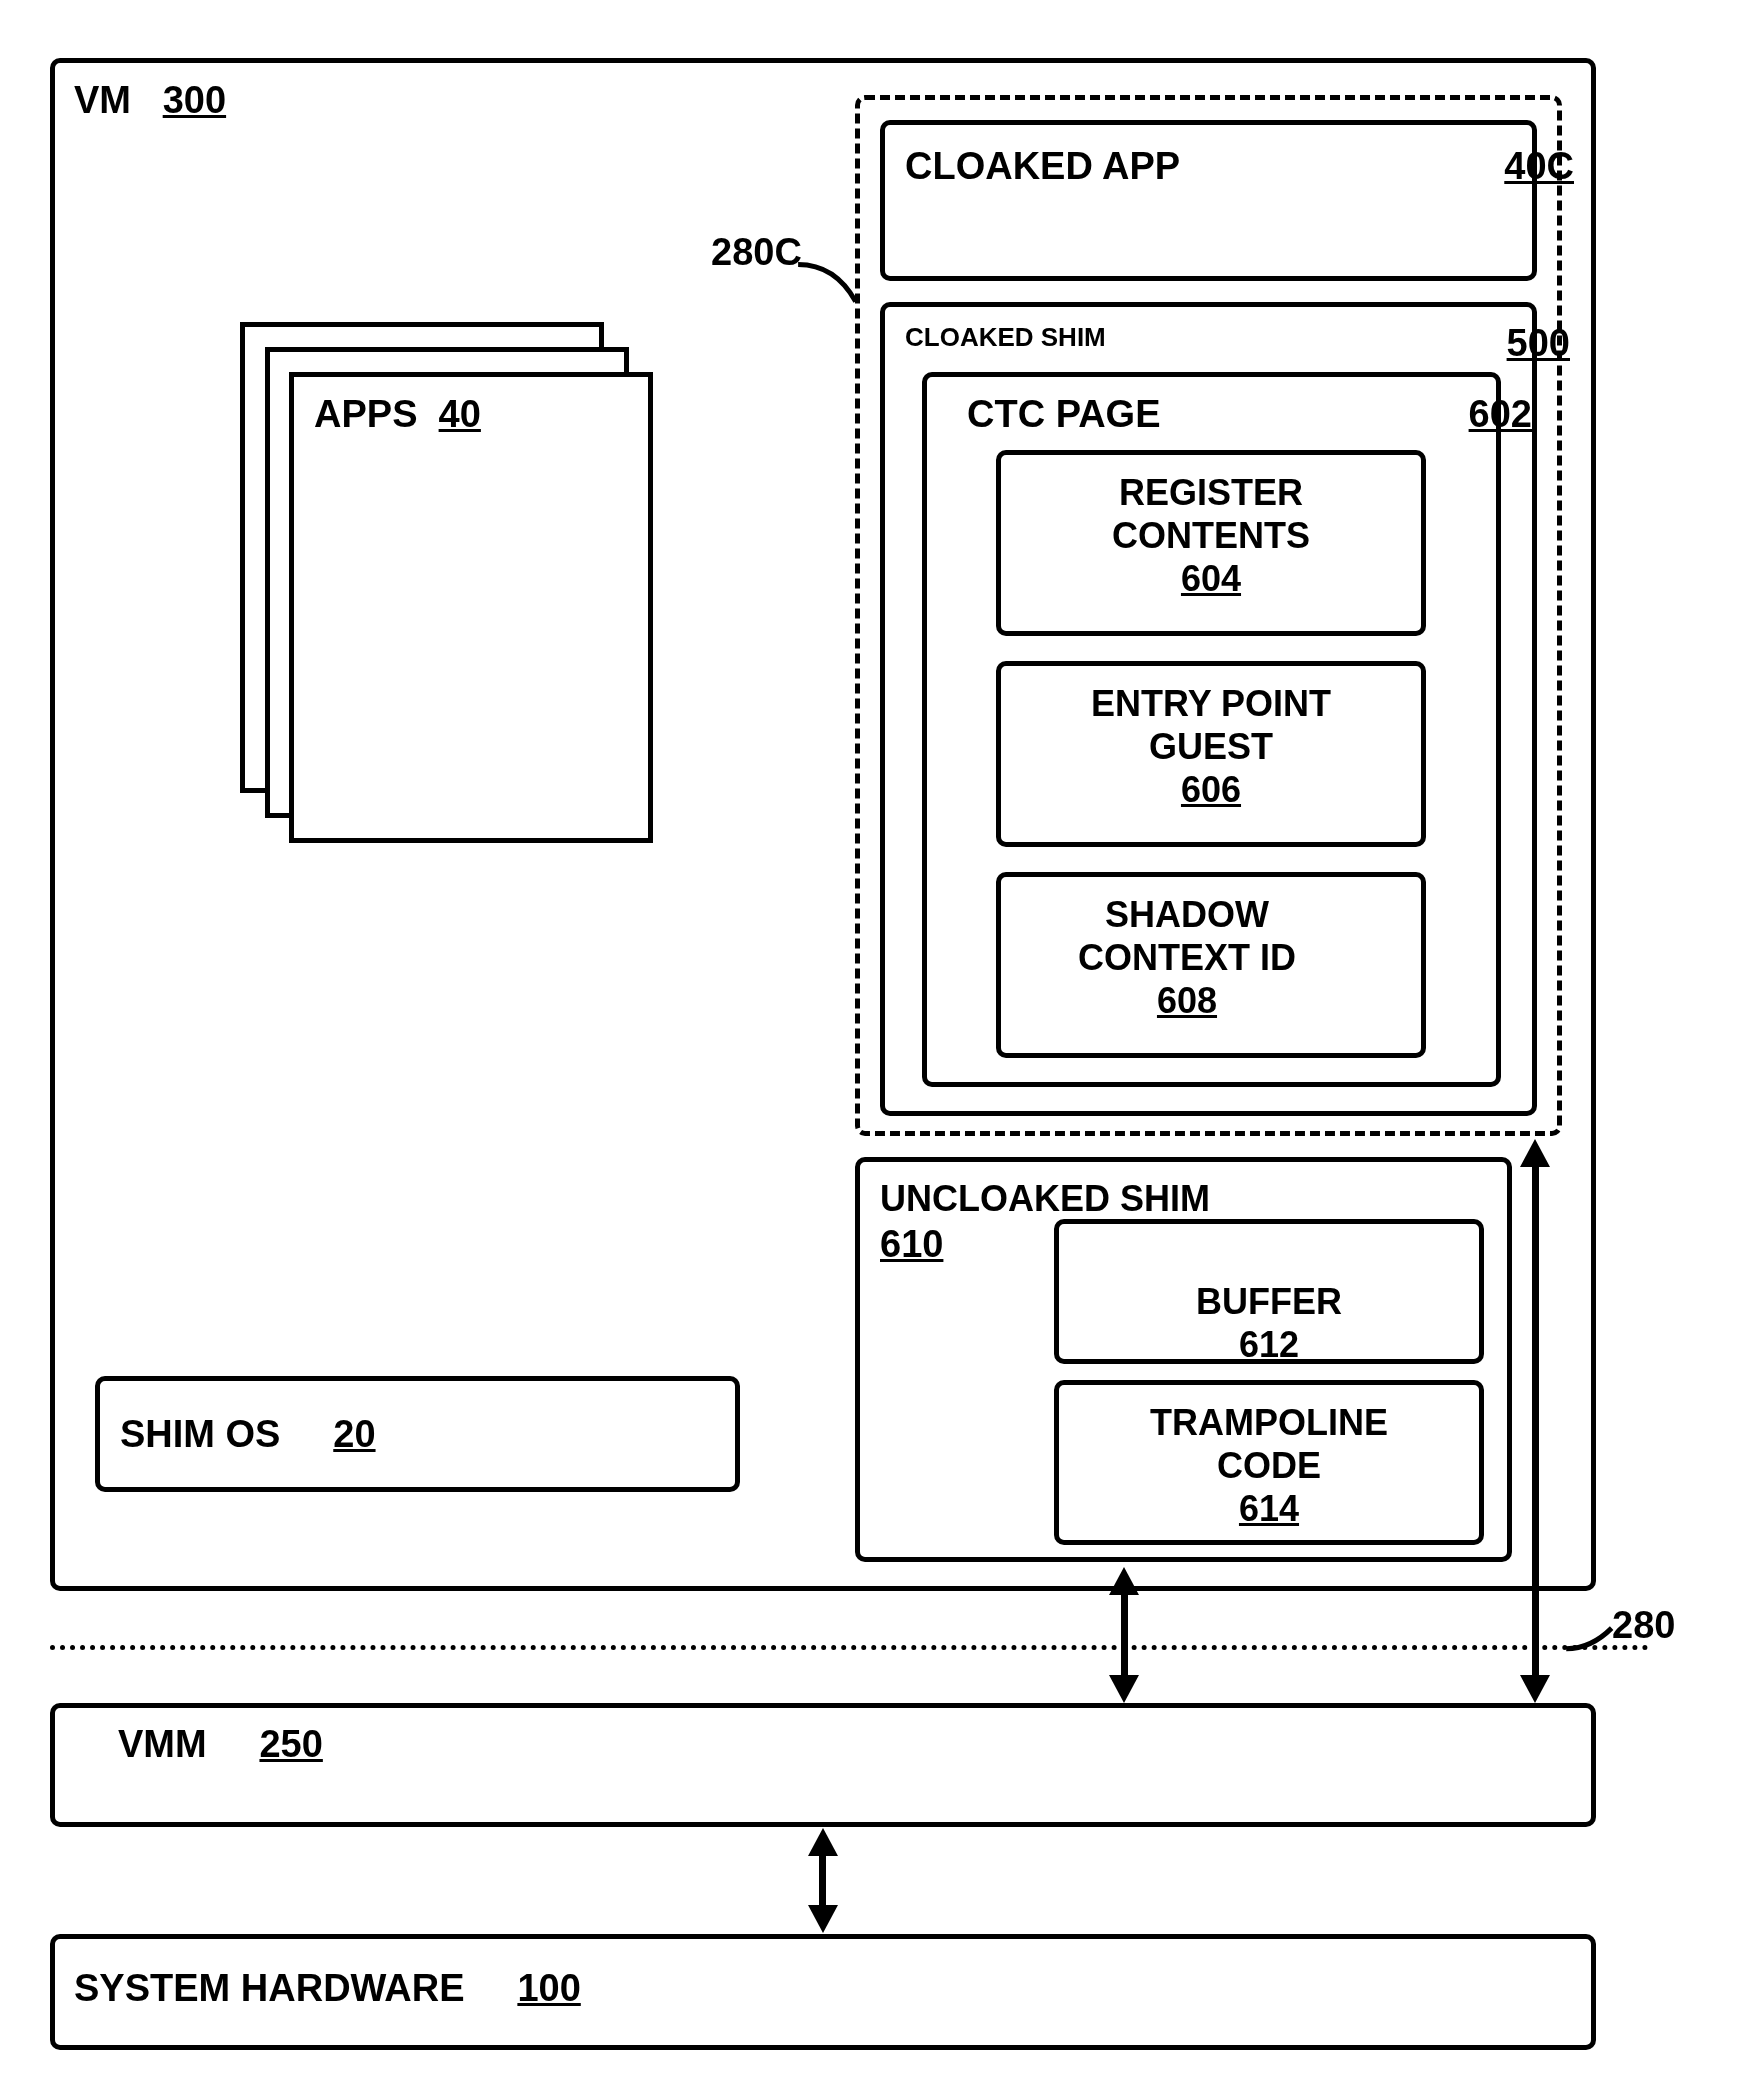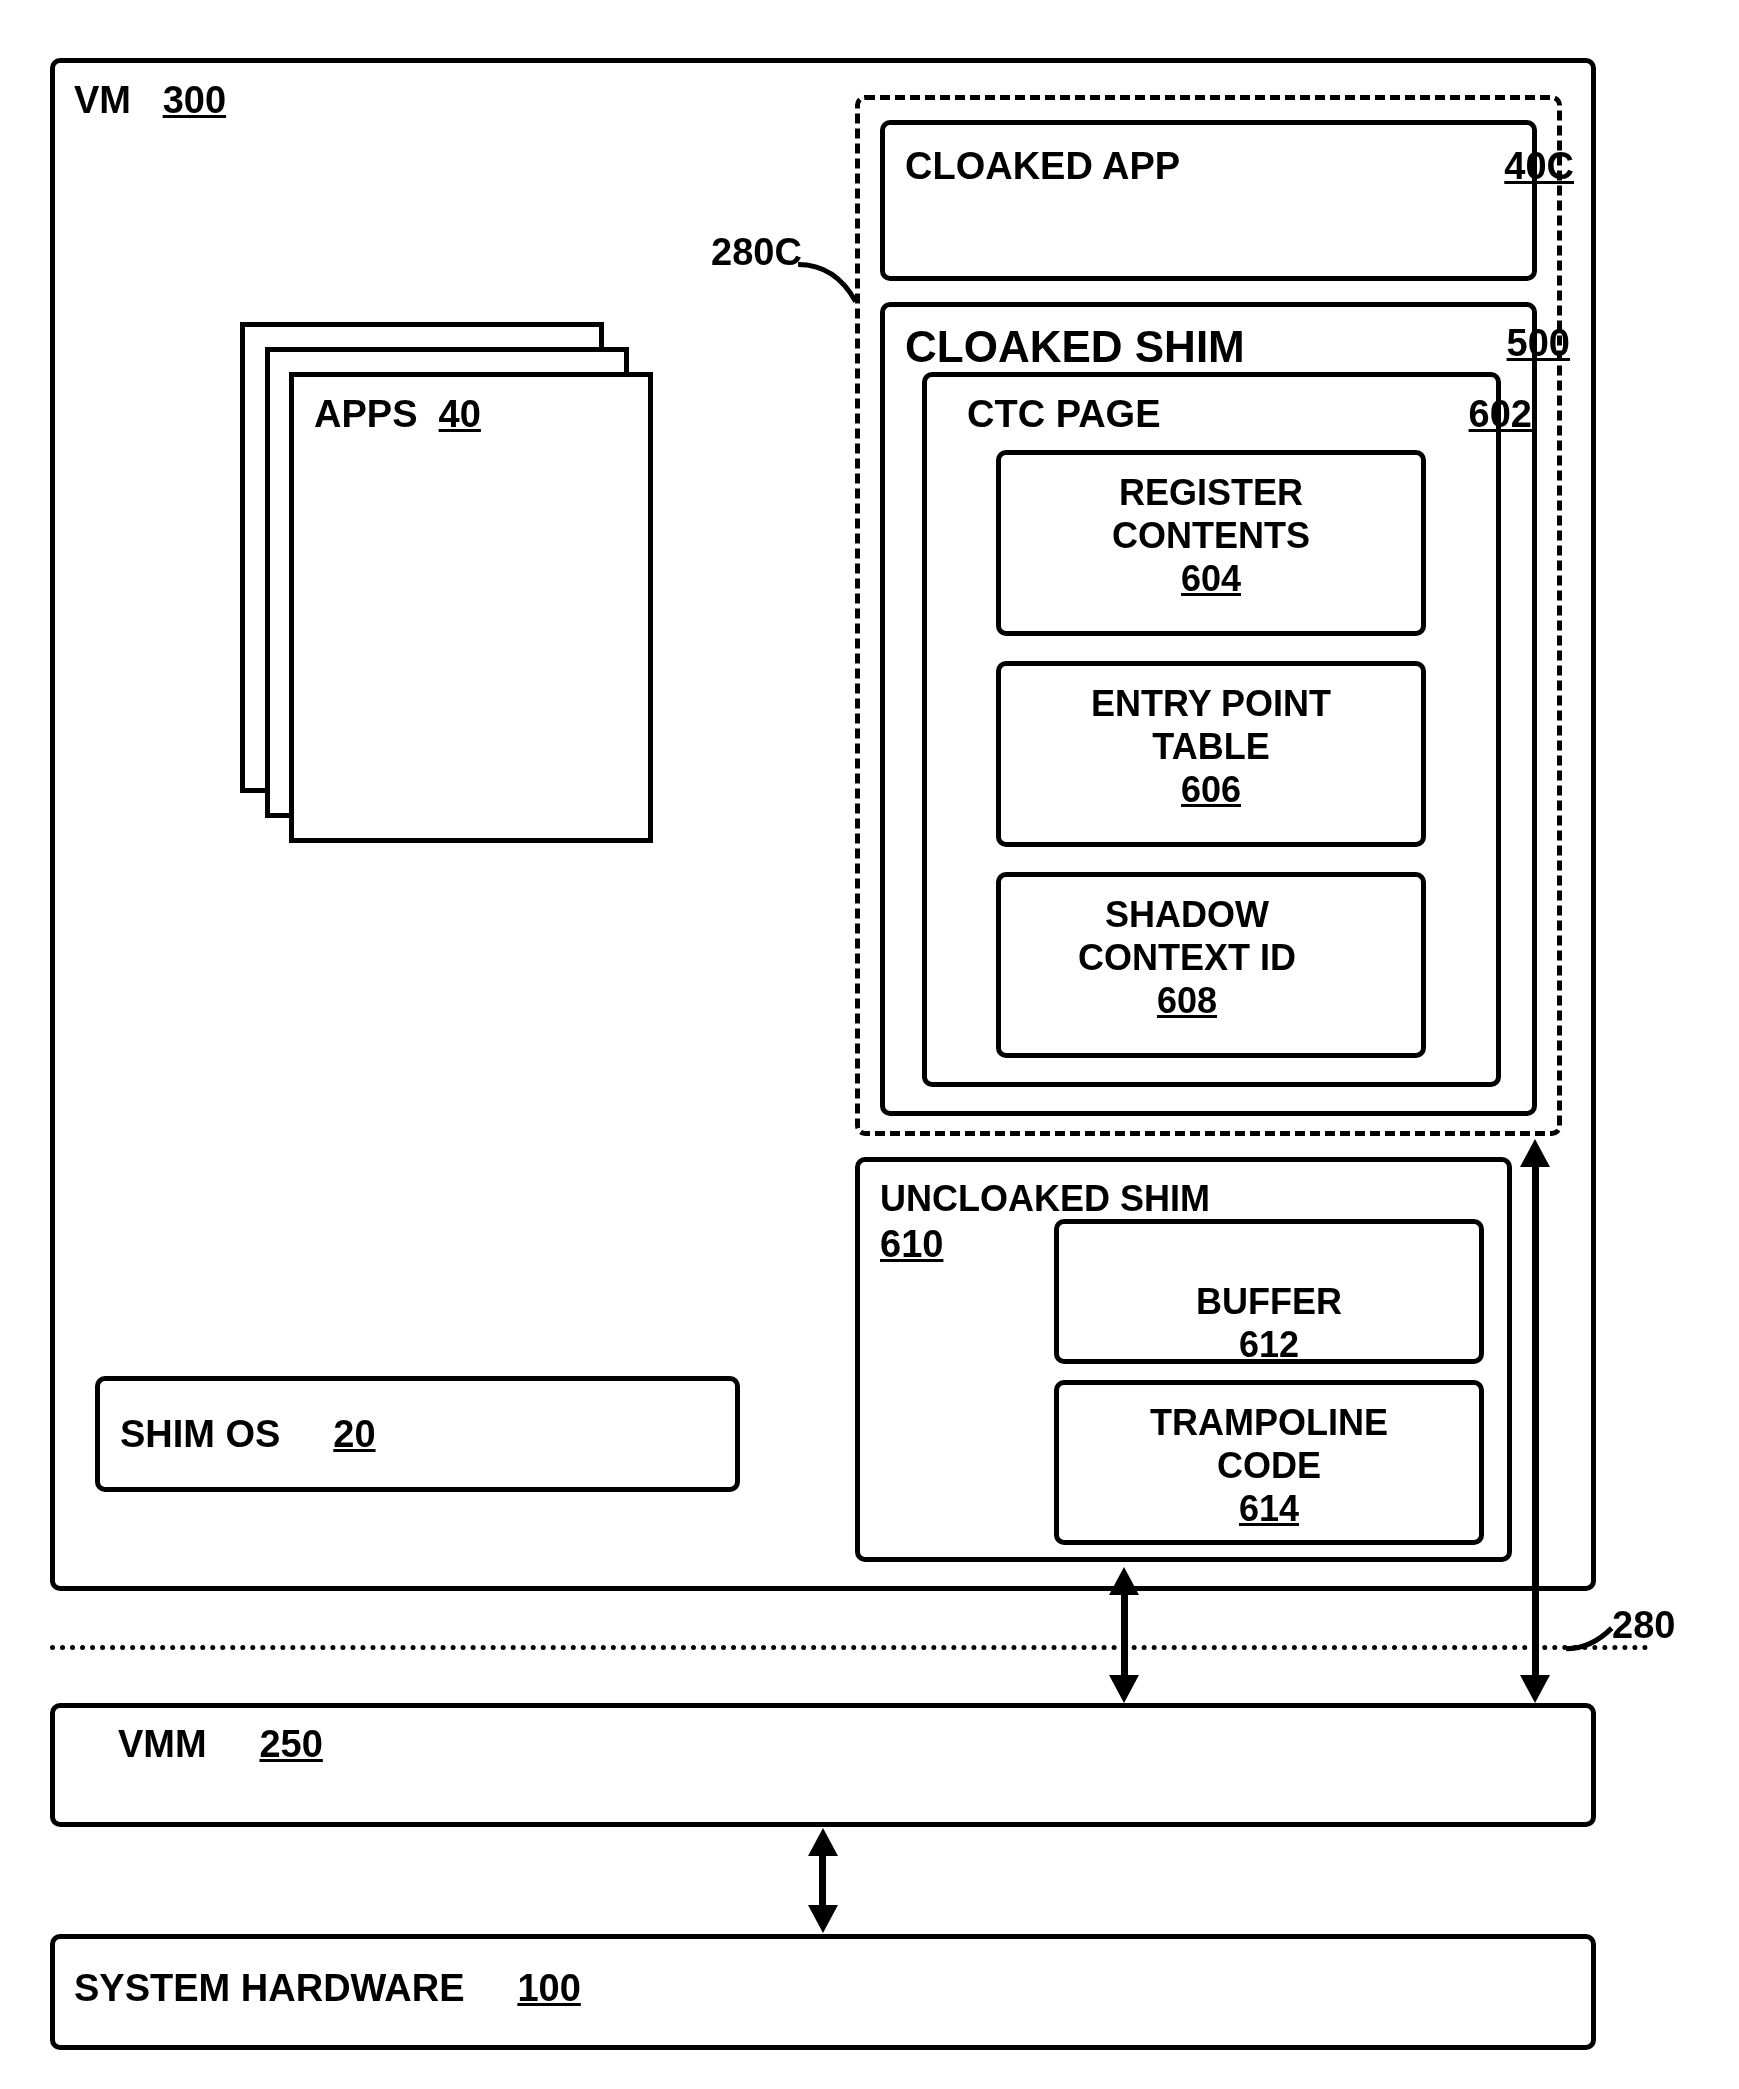--- a/index.html
+++ b/index.html
@@ -79,40 +79,40 @@
   <path d="M 5 10 Q 50 10 75 55" fill="none" stroke="#000" stroke-width="6"></path>
 </svg>
 
 <div class="box rounded" style="left:880px; top:120px; width:657px; height:161px;"></div>
 <div class="label" style="left:905px; top:145px; font-size:38px;">
   <span>CLOAKED APP</span>
 </div>
 <div class="label underline" style="right:165px; top:145px; font-size:38px;">40C</div>
 
 <div class="box rounded" style="left:880px; top:302px; width:657px; height:814px;"></div>
-<div class="label" style="left:905px; top:322px; font-size:44px;">
+<div class="label" style="left:905px; top:322px; font-size:26px;">
   <span>CLOAKED SHIM</span>
 </div>
 <div class="label underline" style="right:169px; top:322px; font-size:38px;">500</div>
 
 <div class="box rounded" style="left:922px; top:372px; width:579px; height:715px;"></div>
 <div class="label" style="left:967px; top:393px; font-size:38px;">
   <span>CTC PAGE</span>
 </div>
 <div class="label underline" style="right:207px; top:393px; font-size:38px;">602</div>
 
 <div class="box rounded" style="left:996px; top:450px; width:430px; height:186px;"></div>
 <div class="label center-label" style="left:996px; top:471px; width:430px; font-size:36px; line-height:1.2;">
   <span style="display:inline-block; width:289px; white-space:normal;">REGISTER CONTENTS</span><br>
   <span class="underline">604</span>
 </div>
 
 <div class="box rounded" style="left:996px; top:661px; width:430px; height:186px;"></div>
 <div class="label center-label" style="left:996px; top:682px; width:430px; font-size:36px; line-height:1.2;">
-  <span style="display:inline-block; width:289px; white-space:normal;">ENTRY POINT TABLE</span><br>
+  <span style="display:inline-block; width:289px; white-space:normal;">ENTRY POINT GUEST</span><br>
   <span class="underline">606</span>
 </div>
 
 <div class="box rounded" style="left:996px; top:872px; width:430px; height:186px;"></div>
 <div class="label center-label" style="left:952px; top:893px; width:430px; font-size:36px; line-height:1.2;padding-left:40px;">
   <span style="display:inline-block; width:289px; white-space:normal;">SHADOW CONTEXT ID</span><br>
   <span class="underline">608</span>
 </div>
 
 <div class="box rounded" style="left:855px; top:1157px; width:657px; height:405px;"></div>

